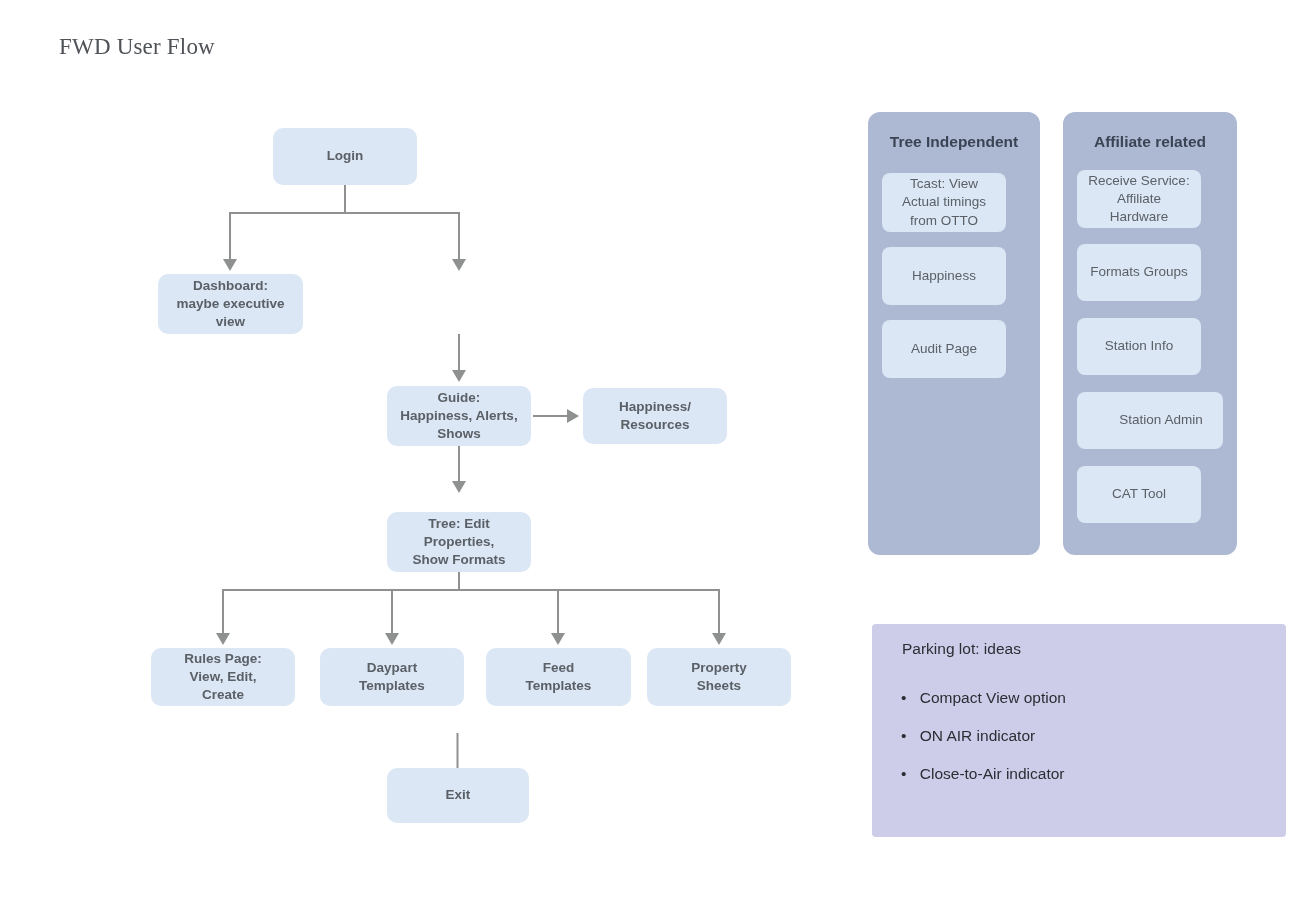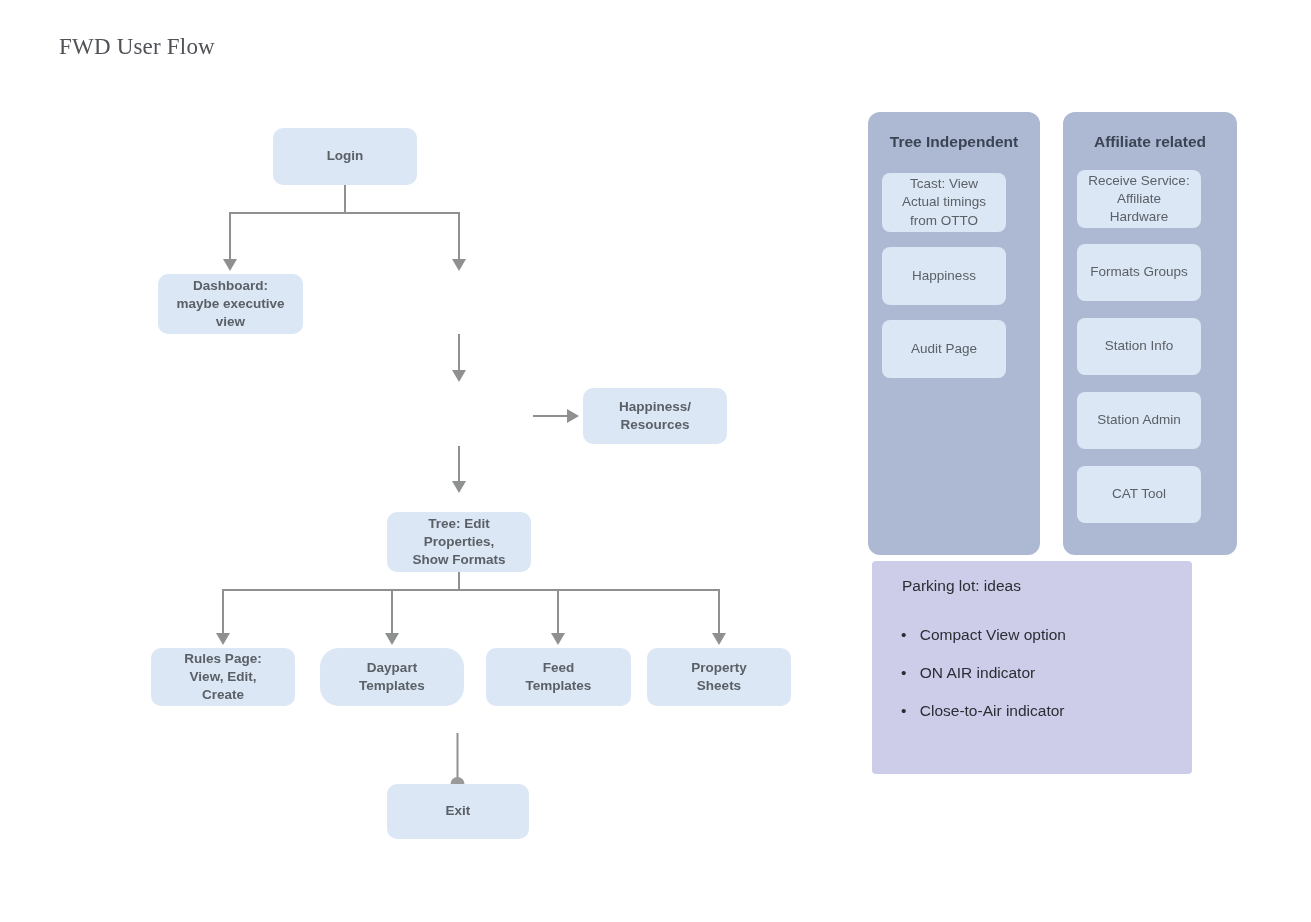--- a/index.html
+++ b/index.html
@@ -32,21 +32,21 @@
   .panel-item {
     position: absolute; left: 14px; width: 124px;
     background: var(--node-bg, #dbe7f5); border-radius: 8px;
     display: flex; align-items: center; justify-content: center; text-align: center;
   }
   .panel-item .item-label {
     white-space: pre-line; font-size: 13.5px; line-height: 1.35;
     color: var(--node-text, #5b6067);
   }
   .parking {
-    position: absolute; left: 872px; top: 561px; width: 320px; height: 213px;
+    position: absolute; left: 872px; top: 624px; width: 414px; height: 213px;
     background: var(--parking-bg, #cecde9); border-radius: 4px;
   }
   .parking-title {
     position: absolute; left: 30px; top: 16px;
     font-size: 15.5px; font-weight: 500; color: var(--parking-text, #2b2d34);
   }
   .parking-item {
     position: absolute; left: 29px;
     font-size: 15.5px; font-weight: 500; color: var(--parking-text, #2b2d34);
   }
@@ -102,54 +102,59 @@
     <span class="node-label">Login</span>
   </div>
 
   <div class="node" style="left:158px; top:274px; width:145px; height:60px;">
     <span class="node-label">Dashboard:
 maybe executive
 view</span>
   </div>
 
 
+  <div class="node" style="left:387px; top:386px; width:144px; height:60px;">
+    <span class="node-label">Guide:
+Happiness, Alerts,
+Shows</span>
+  </div>
 
   <div class="node" style="left:583px; top:388px; width:144px; height:56px;">
     <span class="node-label">Happiness/
 Resources</span>
   </div>
 
   <div class="node" style="left:387px; top:496px; width:144px; height:60px;margin-top:16px;">
     <span class="node-label">Tree: Edit
 Properties,
 Show Formats</span>
   </div>
 
   <div class="node" style="left:151px; top:648px; width:144px; height:58px;">
     <span class="node-label">Rules Page:
 View, Edit,
 Create</span>
   </div>
 
-  <div class="node" style="left:320px; top:648px; width:144px; height:58px;border-radius:19px;">
+  <div class="node" style="left:320px; top:648px; width:144px; height:58px;">
     <span class="node-label">Daypart
 Templates</span>
   </div>
 
   <div class="node" style="left:486px; top:648px; width:145px; height:58px;">
     <span class="node-label">Feed
 Templates</span>
   </div>
 
   <div class="node" style="left:647px; top:648px; width:144px; height:58px;">
     <span class="node-label">Property
 Sheets</span>
   </div>
 
-  <div class="node" style="left:387px; top:784px; width:142px; height:55px;">
+  <div class="node" style="left:387px; top:768px; width:142px; height:55px;">
     <span class="node-label">Exit</span>
   </div>
 
   <div class="side-panel" style="left:868px; top:112px; width:172px; height:443px;">
     <div class="panel-title">Tree Independent</div>
     <div class="panel-item" style="top:61px; height:59px;">
       <span class="item-label">Tcast: View
 Actual timings
 from OTTO</span>
     </div>
@@ -167,21 +172,21 @@
       <span class="item-label">Receive Service:
 Affiliate
 Hardware</span>
     </div>
     <div class="panel-item" style="top:132px; height:57px;">
       <span class="item-label">Formats Groups</span>
     </div>
     <div class="panel-item" style="top:206px; height:57px;">
       <span class="item-label">Station Info</span>
     </div>
-    <div class="panel-item" style="top:280px; height:57px;">
+    <div class="panel-item" style="top:280px; height:57px;padding-left:22px;">
       <span class="item-label">Station Admin</span>
     </div>
     <div class="panel-item" style="top:354px; height:57px;">
       <span class="item-label">CAT Tool</span>
     </div>
   </div>
 
   <div class="parking">
     <div class="parking-title">Parking lot: ideas</div>
     <div class="parking-item" style="top:65px;">

